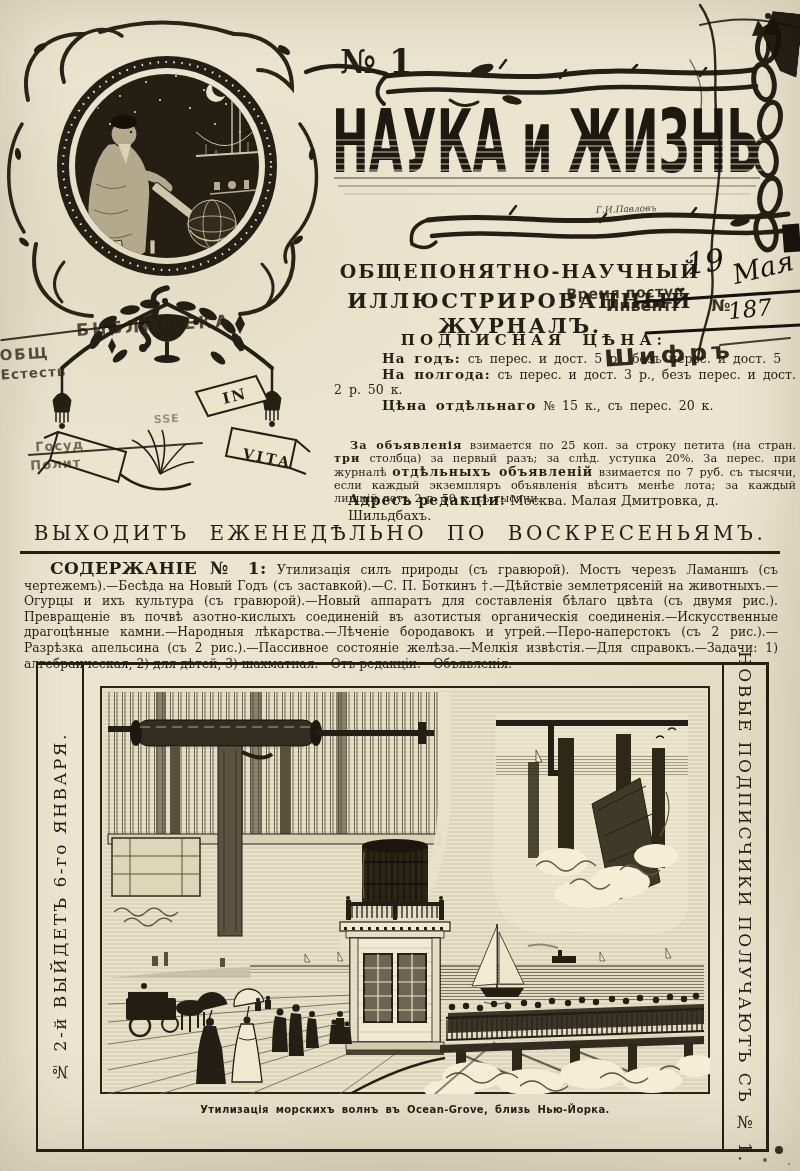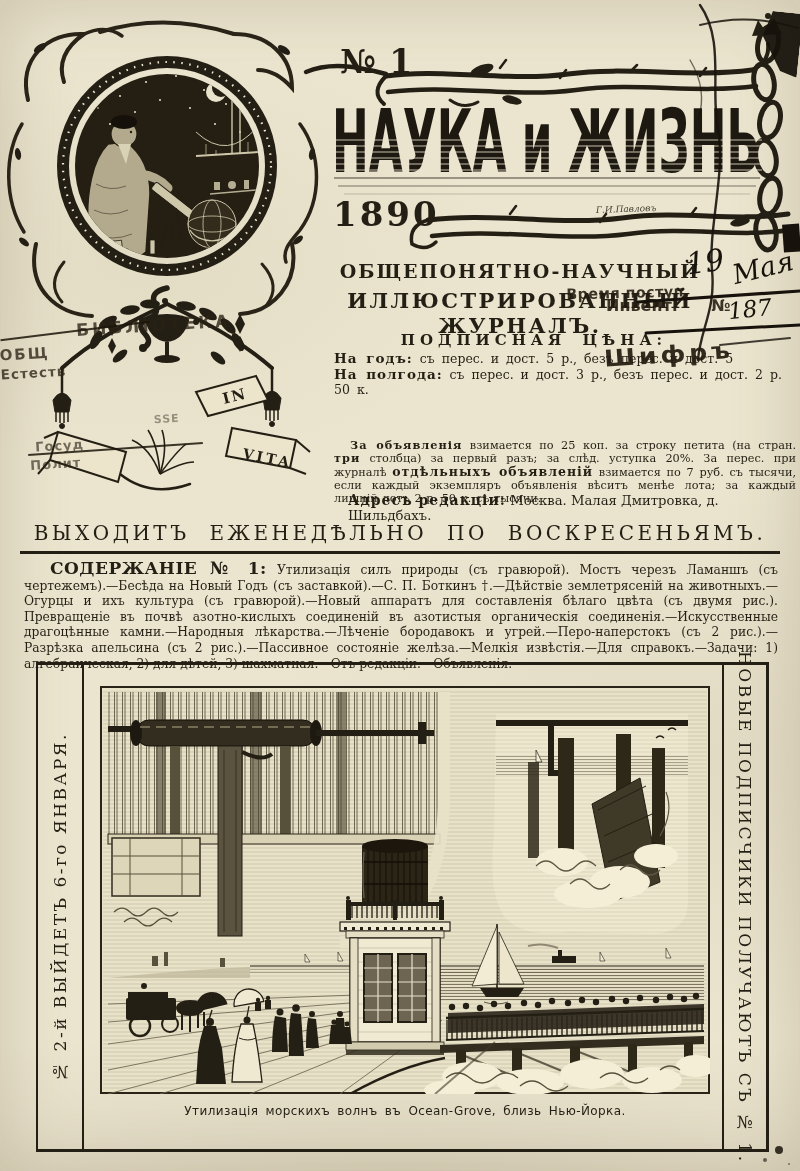--- a/index.html
+++ b/index.html
@@ -16,30 +16,30 @@
   .abs{position:absolute;}
   .center{text-align:center;}
   .sans{font-family:"DejaVu Sans","Liberation Sans",sans-serif;}
   .issue{font-size:33px;font-weight:bold;letter-spacing:1px;}
   .year{font-size:34px;font-weight:bold;letter-spacing:3px;}
   .signature{font-size:9px;font-style:italic;opacity:.85;}
   .sub1{font-size:19px;font-weight:bold;letter-spacing:2px;}
   .sub2{font-size:21px;font-weight:bold;letter-spacing:2.5px;}
   .subhead{font-size:15px;font-weight:bold;letter-spacing:5px;word-spacing:6px;}
   .price{font-size:12.5px;line-height:15.5px;word-spacing:3px;}
-  .price b{font-size:13.5px;letter-spacing:1px;}
+  .price b{font-size:13.5px;letter-spacing:1px;margin-left:48px;}
   .smallpar{font-size:11.3px;line-height:13px;text-align:justify;text-indent:16px;word-spacing:1px;}
   .smallpar b{letter-spacing:1px;}
   .addr{font-size:13.2px;}
   .addr b{font-size:14px;letter-spacing:1px;}
   .schedule{font-size:20px;letter-spacing:3.5px;word-spacing:10px;}
   .contents{font-size:12.3px;line-height:15.6px;text-align:justify;text-indent:26px;}
   .contents b{font-size:17px;letter-spacing:.5px;}
   .vtext{font-size:17px;letter-spacing:2.5px;}
-  .caption{font-size:12px;font-weight:normal;letter-spacing:.4px;word-spacing:3px;}
+  .caption{font-size:10px;font-weight:bold;letter-spacing:.4px;word-spacing:3px;}
   .stampTxt{font-family:"DejaVu Sans","Liberation Sans",sans-serif;font-weight:bold;color:#241b10;}
   .hand{font-style:italic;color:#17120b;}
   .penline{height:2px;background:#1b1509;opacity:.85;}
   .frameline{background:#241f14;}
 </style>
 </head>
 <body>
 
 <div id="page">
 
@@ -255,21 +255,20 @@
         <path d="M0 70 H432"></path>
         <path d="M0 76 H432"></path>
     </g>
     <g stroke="#241f14">
       <path d="M4 84 H430" stroke-width="1.6" opacity=".55"></path>
       <path d="M8 92 H426" stroke-width="1.3" opacity=".38"></path>
       <path d="M14 100 H420" stroke-width="1" opacity=".22"></path>
     </g>
   </svg>
 
-  <div class="abs year" style="left:333px;top:194px">1890</div>
   <div class="abs signature" style="left:596px;top:204px;transform:rotate(-2deg)">Г.И.Павловъ</div>
 
   <div class="abs sub1 center" style="left:335px;top:260px;width:370px">ОБЩЕПОНЯТНО-НАУЧНЫЙ</div>
   <div class="abs sub2 center" style="left:325px;top:288px;width:390px">ИЛЛЮСТРИРОВАННЫЙ ЖУРНАЛЪ.</div>
 
   <div class="abs stampTxt" style="left:563px;top:284px;font-size:15px;letter-spacing:.5px;transform:rotate(-1.5deg) scaleX(.95);opacity:.88">Время поступ.</div>
   <div class="abs stampTxt" style="left:606px;top:296px;font-size:16px;opacity:.88">
     <span>Инвент.</span>
     <span style="margin-left:28px">№</span>
   </div>
@@ -291,20 +290,24 @@
   <div class="abs subhead center" style="left:344px;top:331px;width:380px">ПОДПИСНАЯ ЦѢНА:</div>
 
   <div class="abs" style="left:334px;top:351px;width:462px">
     <div class="price">
       <b>На годъ:</b>
       <span>съ перес. и дост. 5 р., безъ перес. и дост. 5</span>
     </div>
     <div class="price">
       <b>На полгода:</b>
       <span>съ перес. и дост. 3 р., безъ перес. и дост. 2 р. 50 к.</span>
+    </div>
+    <div class="price">
+      <b>Цѣна отдѣльнаго</b>
+      <span>№ 15 к., съ перес. 20 к.</span>
     </div>
   </div>
 
   <div class="abs stampTxt" style="left:604px;top:340px;font-size:25px;letter-spacing:4px;transform:rotate(-4deg) scaleY(.92);opacity:.92">Шифръ</div>
 
 
   <div class="abs smallpar" style="left:334px;top:439px;width:462px">
     <b>За объявленія</b>
     <span>взимается по 25 коп. за строку петита (на стран.</span>
     <b>три</b>

